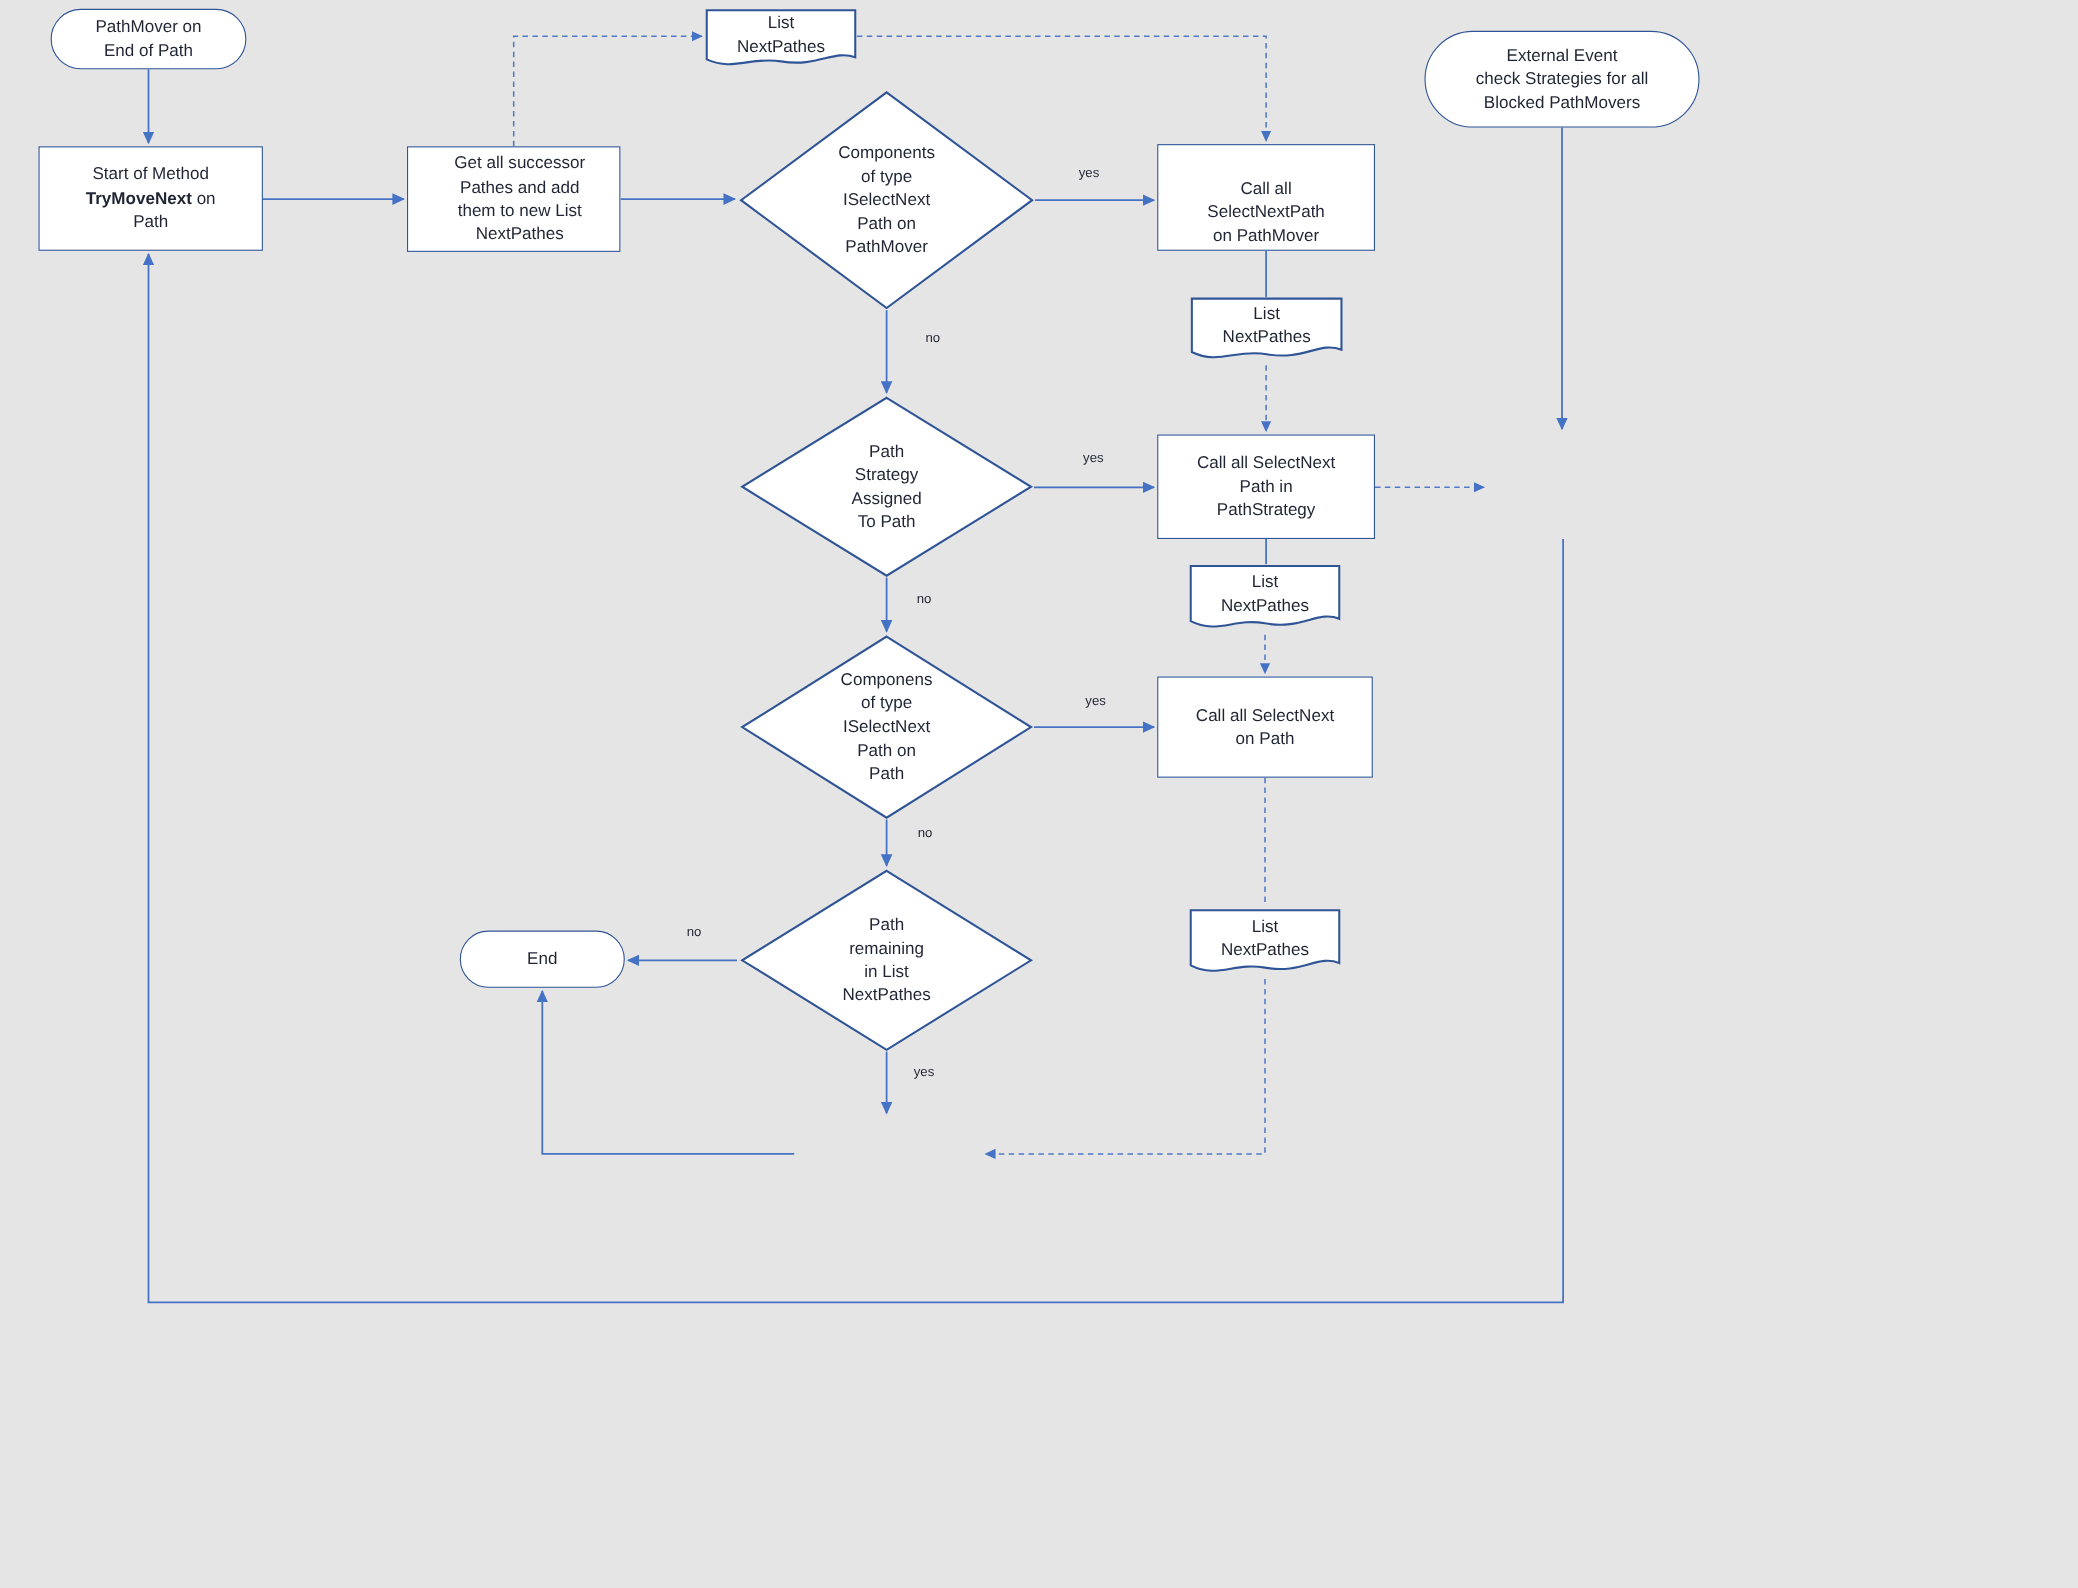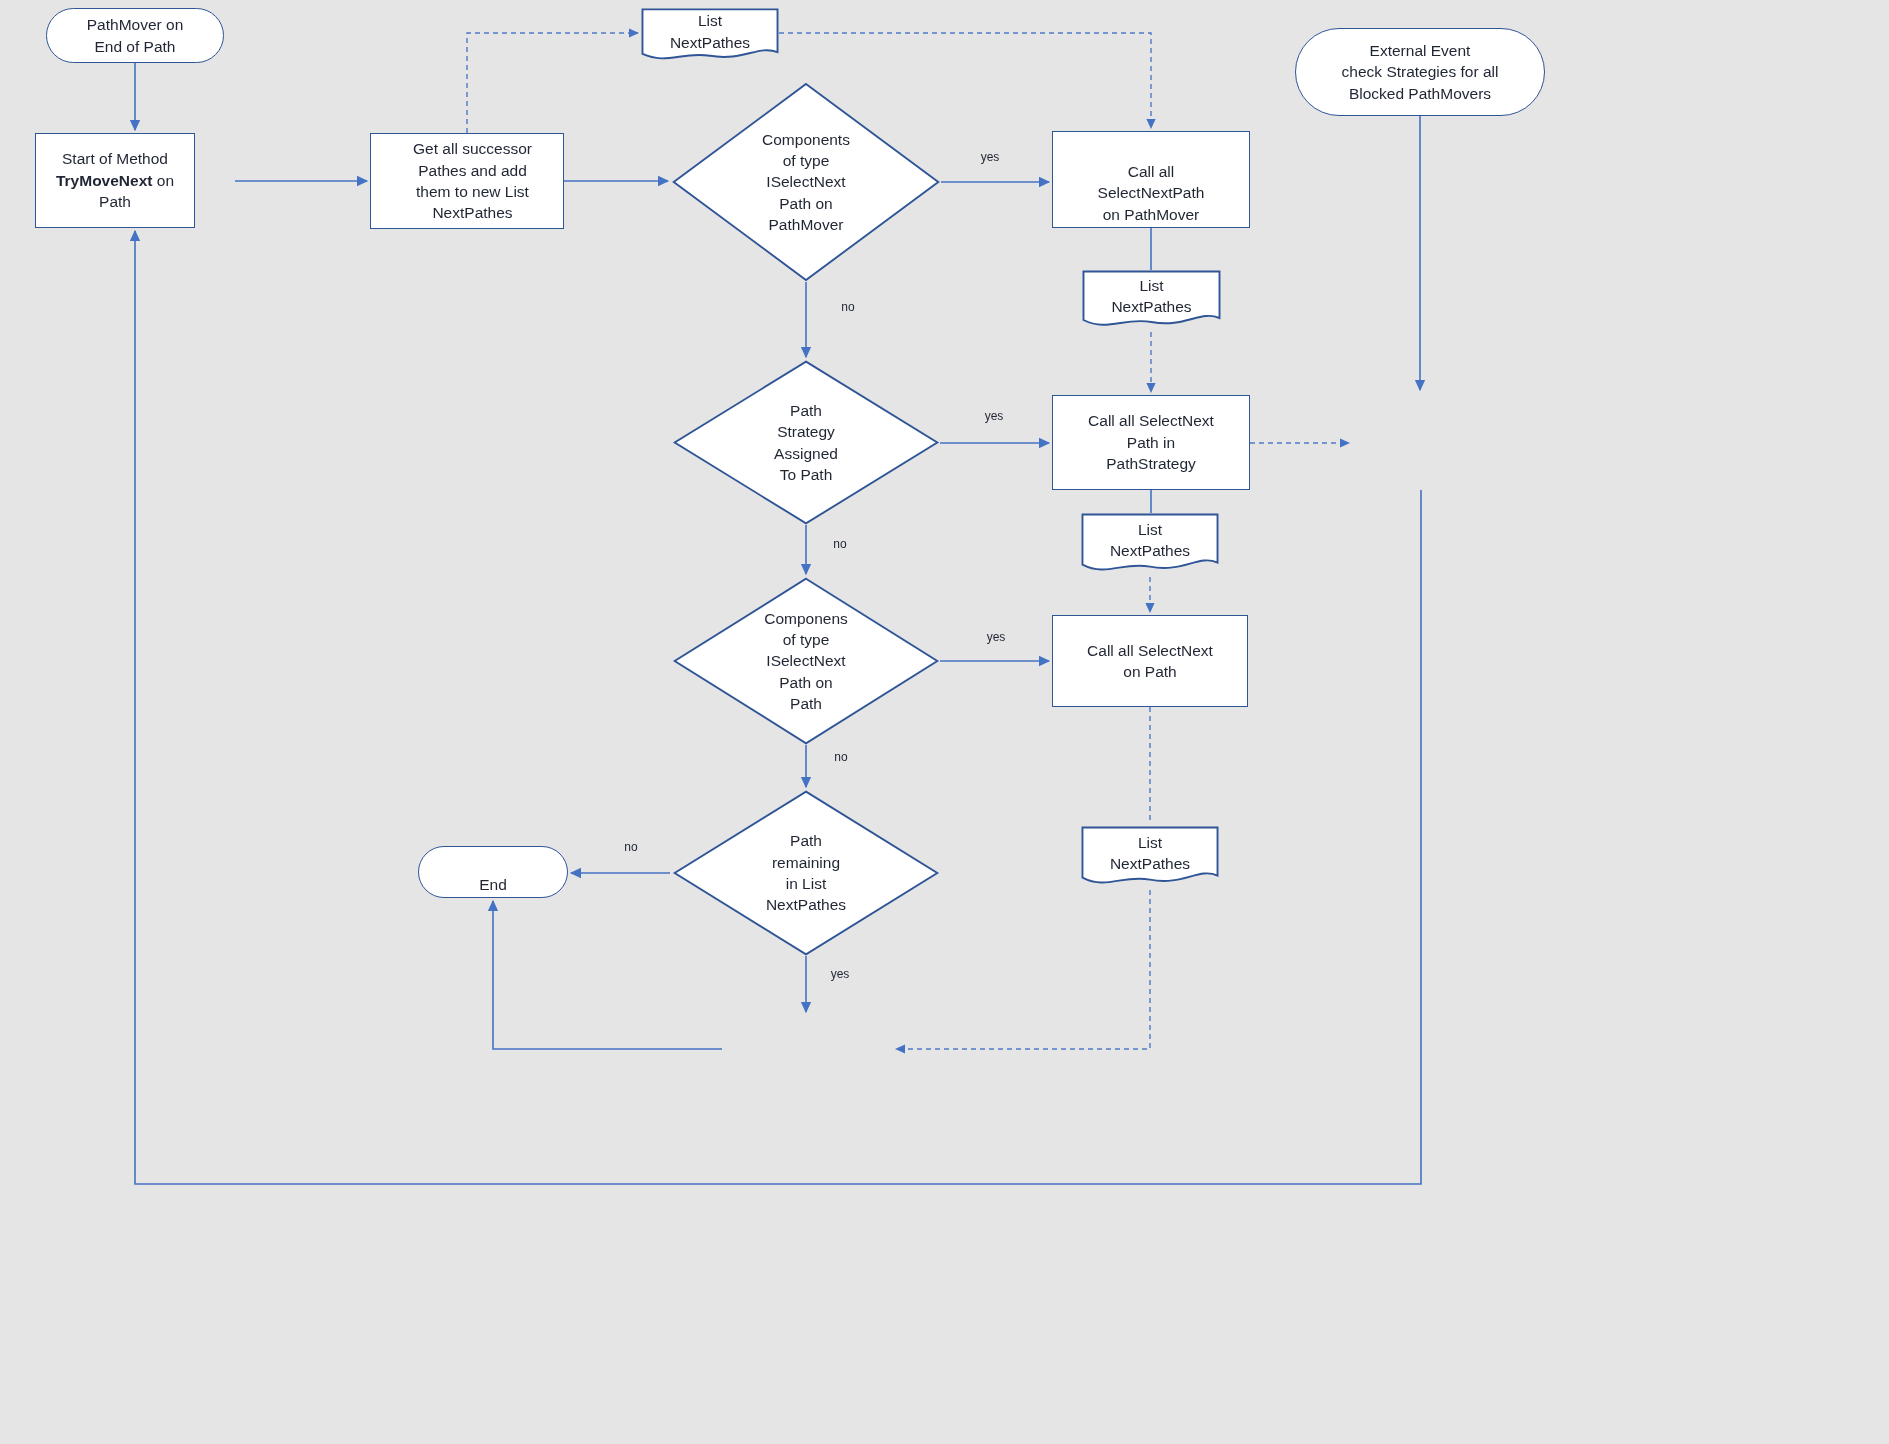--- a/index.html
+++ b/index.html
@@ -85,26 +85,26 @@
     <span class="lbl">PathMover on
 End of Path</span>
   </div>
 
   <div class="node terminator" style="left:1295px; top:28px; width:250px; height:88px; border-radius:44px;">
     <span class="lbl">External Event
 check Strategies for all
 Blocked PathMovers</span>
   </div>
 
-  <div class="node terminator" style="left:418px; top:846px; width:150px; height:52px; border-radius:26px;align-items:flex-end;">
+  <div class="node terminator" style="left:418px; top:846px; width:150px; height:52px; border-radius:26px;">
     <span class="lbl">End</span>
   </div>
 
 
-  <div class="node process" style="left:35px; top:133px; width:160px; height:95px;">
+  <div class="node process" style="left:35px; top:133px; width:204px; height:95px;">
     <span class="lbl"><span>Start of Method</span> <span class="b">TryMoveNext</span> <span>on
 Path</span></span>
   </div>
 
   <div class="node process" style="left:370px; top:133px; width:194px; height:96px;padding-left:11px;">
     <span class="lbl">Get all successor
 Pathes and add
 them to new List
 NextPathes</span>
   </div>

